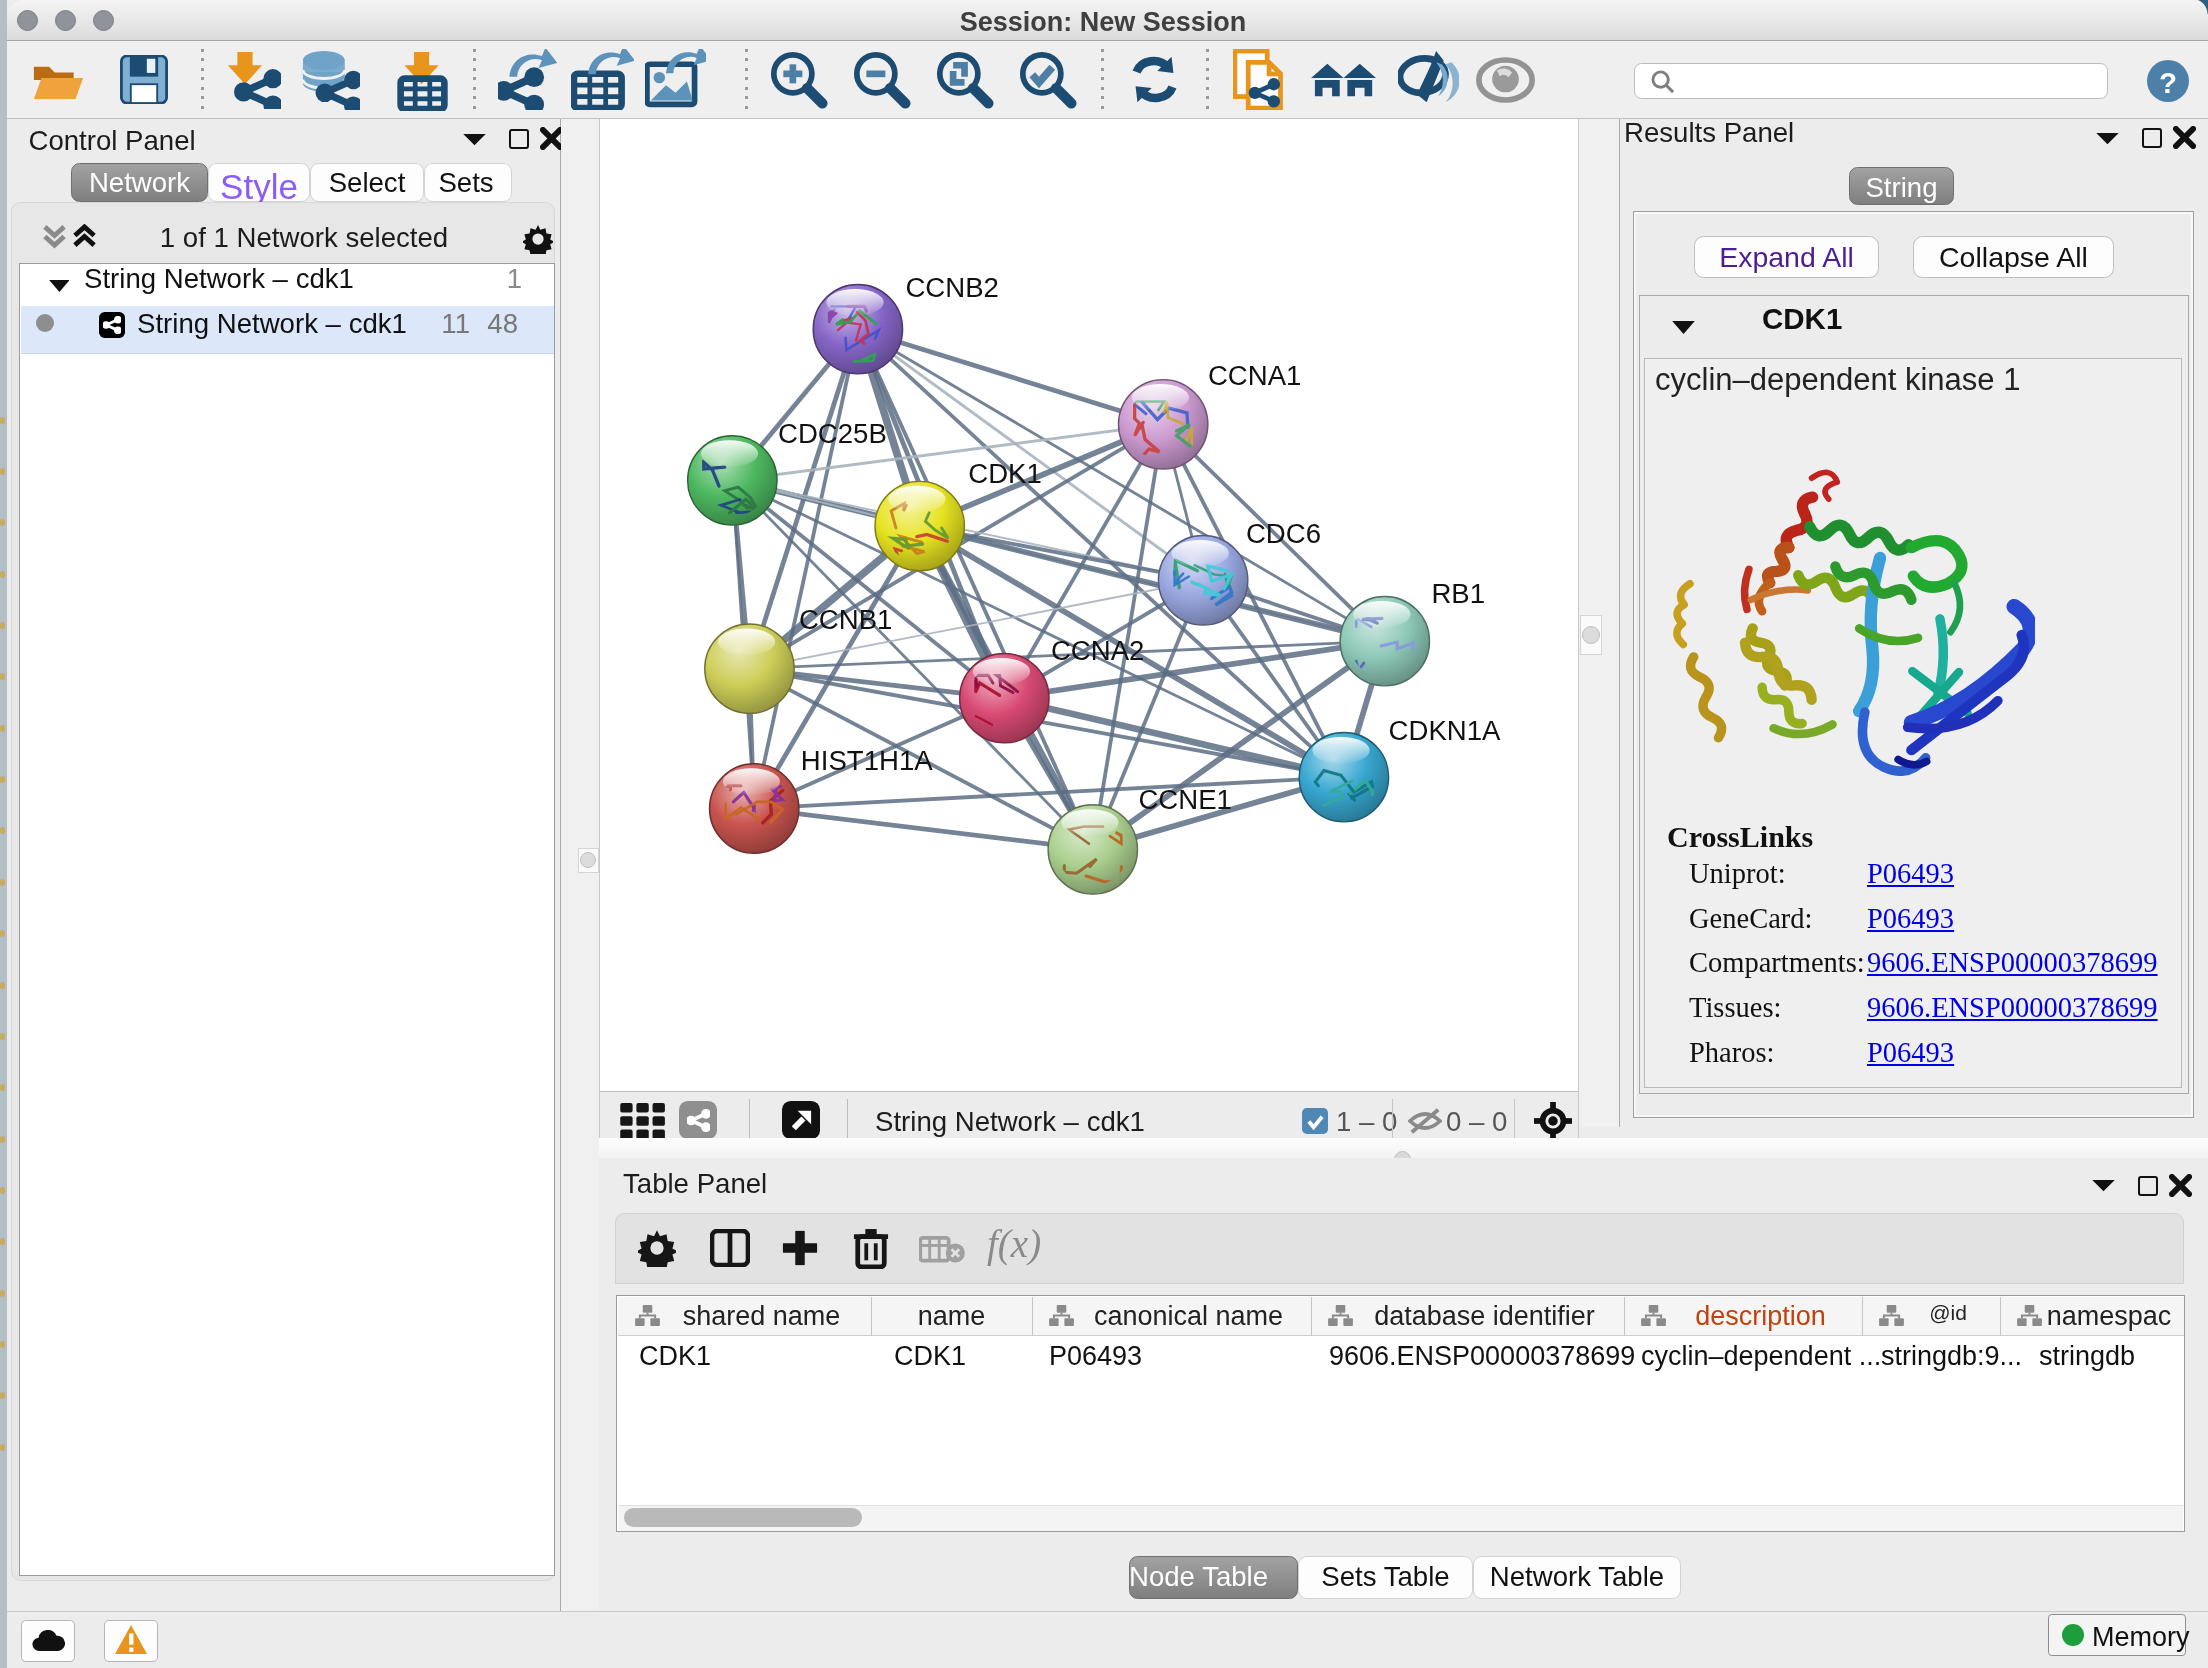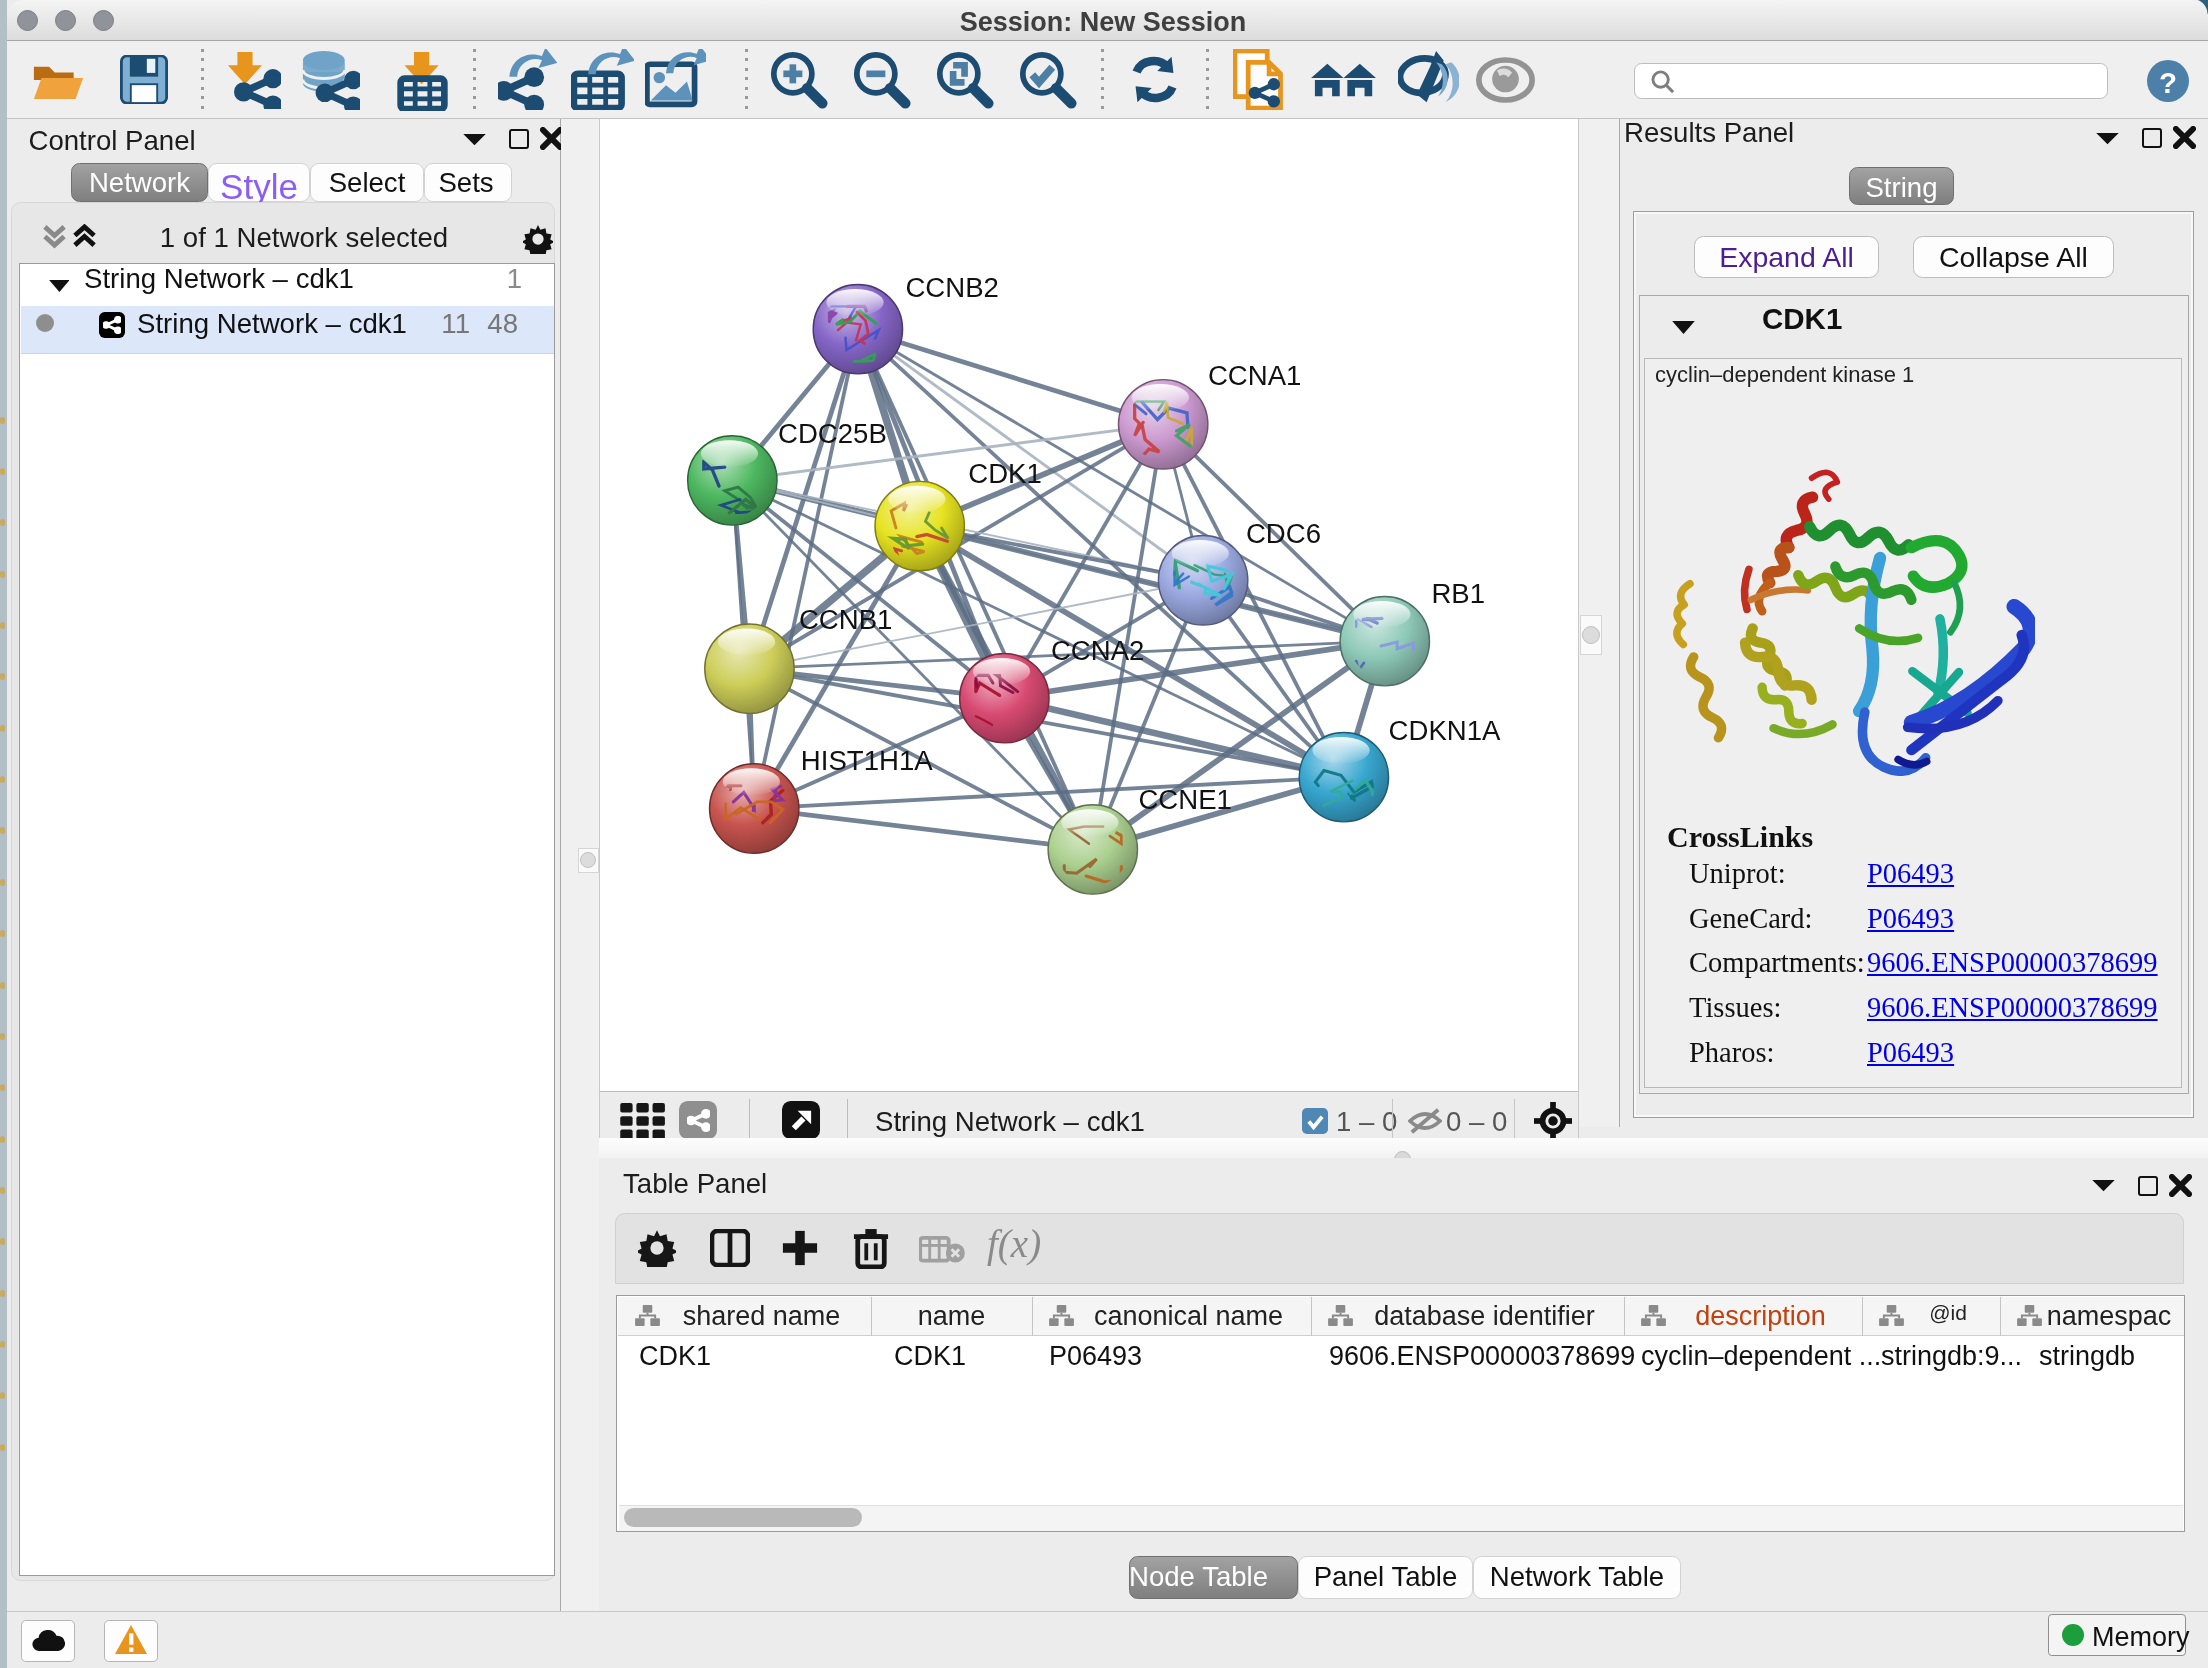--- a/index.html
+++ b/index.html
@@ -600,21 +600,21 @@
 <div class="abs" style="left:1694px;top:236px;width:185px;height:42px;background:#fdfdfd;border:1.9px solid #bdbdbd;border-radius:9.5px;"></div>
     <div class="txt" style="left:1694px;top:241px;width:185px;text-align:center;font-size:28.5px;color:#4c1d95;">Expand All</div>
 <div class="abs" style="left:1913px;top:236px;width:201px;height:42px;background:#fdfdfd;border:1.9px solid #bdbdbd;border-radius:9.5px;"></div>
     <div class="txt" style="left:1913px;top:241px;width:201px;text-align:center;font-size:28.5px;color:#111;">Collapse All</div>
 <div class="abs" style="left:1639px;top:295px;width:550px;height:799px;background:#ececec;border:1.9px solid #a8a8a8;"></div>
 <svg class="abs" style="left:1671px;top:319px;" width="25" height="17" viewBox="0 0 26 18">
       <path d="M1,2 h24 l-12,14 z" fill="#111"></path>
     </svg>
 <div class="txt" style="left:1762px;top:302px;font-size:29.5px;font-weight:700;color:#111;">CDK1</div>
 <div class="abs" style="left:1644px;top:358px;width:538px;height:730px;background:#efefef;border:1.9px solid #b9b9b9;"></div>
-<div class="txt" style="left:1655px;top:362px;font-size:22px;color:#222;">cyclin–dependent kinase 1</div>
+<div class="txt" style="left:1655px;top:362px;font-size:31px;color:#222;">cyclin–dependent kinase 1</div>
 <svg class="abs" style="left:1669px;top:457px;" width="366" height="319" viewBox="0 0 385 335">
       <g fill="none" stroke-linecap="round" stroke-linejoin="round">
         <path d="M150,22 q20,-14 27,4 q-20,6 -9,18" stroke="#c42121" stroke-width="6"></path>
         <path d="M151,42 Q135,45 143,60 Q150,74 134,77 Q118,81 126,95" stroke="#bb2418" stroke-width="12"></path>
         <path d="M126,95 Q112,95 119,107 Q127,119 113,120 Q99,120 106,132" stroke="#b8511a" stroke-width="12"></path>
         <path d="M106,132 q-18,16 -8,30" stroke="#c06018" stroke-width="9"></path>
         <path d="M84,118 q-8,22 -2,42" stroke="#c03020" stroke-width="8"></path>
         <path d="M86,150 q30,-14 60,-10" stroke="#c87830" stroke-width="7"></path>
         <path d="M22,133 q-16,10 -6,22 q-14,8 -2,20 q-12,10 1,22" stroke="#c8a020" stroke-width="8"></path>
         <path d="M26,210 Q17,224 32,231 Q48,238 39,252 Q30,267 46,274 Q61,281 52,295" stroke="#b8941c" stroke-width="10"></path>
@@ -777,21 +777,21 @@
 <div class="txt" style="left:1049px;top:1341px;font-size:27px;color:#111;">P06493</div>
 <div class="txt" style="left:1329px;top:1341px;font-size:27px;color:#111;">9606.ENSP00000378699</div>
 <div class="txt" style="left:1641px;top:1341px;font-size:27px;color:#111;">cyclin–dependent ...</div>
 <div class="txt" style="left:1881px;top:1341px;font-size:27px;color:#111;">stringdb:9...</div>
 <div class="txt" style="left:2039px;top:1341px;font-size:27px;color:#111;">stringdb</div>
 <div class="abs" style="left:619px;top:1505px;width:1564px;height:26px;background:#f4f4f4;border-top:1px solid #e0e0e0;"></div>
 <div class="abs" style="left:624px;top:1508px;width:238px;height:19px;background:#b9b9b9;border-radius:9.5px;"></div>
 <div class="abs" style="left:1129px;top:1556px;width:169px;height:43px;background:linear-gradient(#a2a2a2,#7f7f7f);border-radius:8.6px;border:1px solid #6f6f6f;"></div>
     <div class="txt" style="left:1129px;top:1561px;width:135px;text-align:center;font-size:27.6px;color:#fff;">Node Table</div>
 <div class="abs" style="left:1298px;top:1556px;width:175px;height:43px;background:#fdfdfd;border-radius:8.6px;border:1px solid #d2d2d2;"></div>
-    <div class="txt" style="left:1298px;top:1561px;width:175px;text-align:center;font-size:27.6px;color:#111;">Panel Table</div>
+    <div class="txt" style="left:1298px;top:1561px;width:175px;text-align:center;font-size:27.6px;color:#111;">Sets Table</div>
 <div class="abs" style="left:1473px;top:1556px;width:208px;height:43px;background:#fdfdfd;border-radius:8.6px;border:1px solid #d2d2d2;"></div>
     <div class="txt" style="left:1473px;top:1561px;width:208px;text-align:center;font-size:27.6px;color:#111;">Network Table</div>
 <div class="abs" style="left:6.7px;top:1611px;width:2202px;height:57px;background:#ececec;border-top:1.9px solid #c9c9c9;"></div>
 <div class="abs" style="left:21px;top:1620px;width:54px;height:42px;background:#fdfdfd;border:1.9px solid #b5b5b5;border-radius:4.8px;"></div>
 <svg class="abs" style="left:31px;top:1628px;" width="34" height="25" viewBox="0 0 36 26">
       <path d="M9,24 a7,7 0 0 1 -1,-14 a10,10 0 0 1 19,-2 a7,7 0 0 1 2,16 z" fill="#111"></path>
     </svg>
 <div class="abs" style="left:104px;top:1620px;width:54px;height:42px;background:#fdfdfd;border:1.9px solid #b5b5b5;border-radius:4.8px;"></div>
 <svg class="abs" style="left:114px;top:1624px;" width="34" height="32" viewBox="0 0 36 34">
       <path d="M18,1 L35,32 H1 z" fill="#e8951e"></path>

